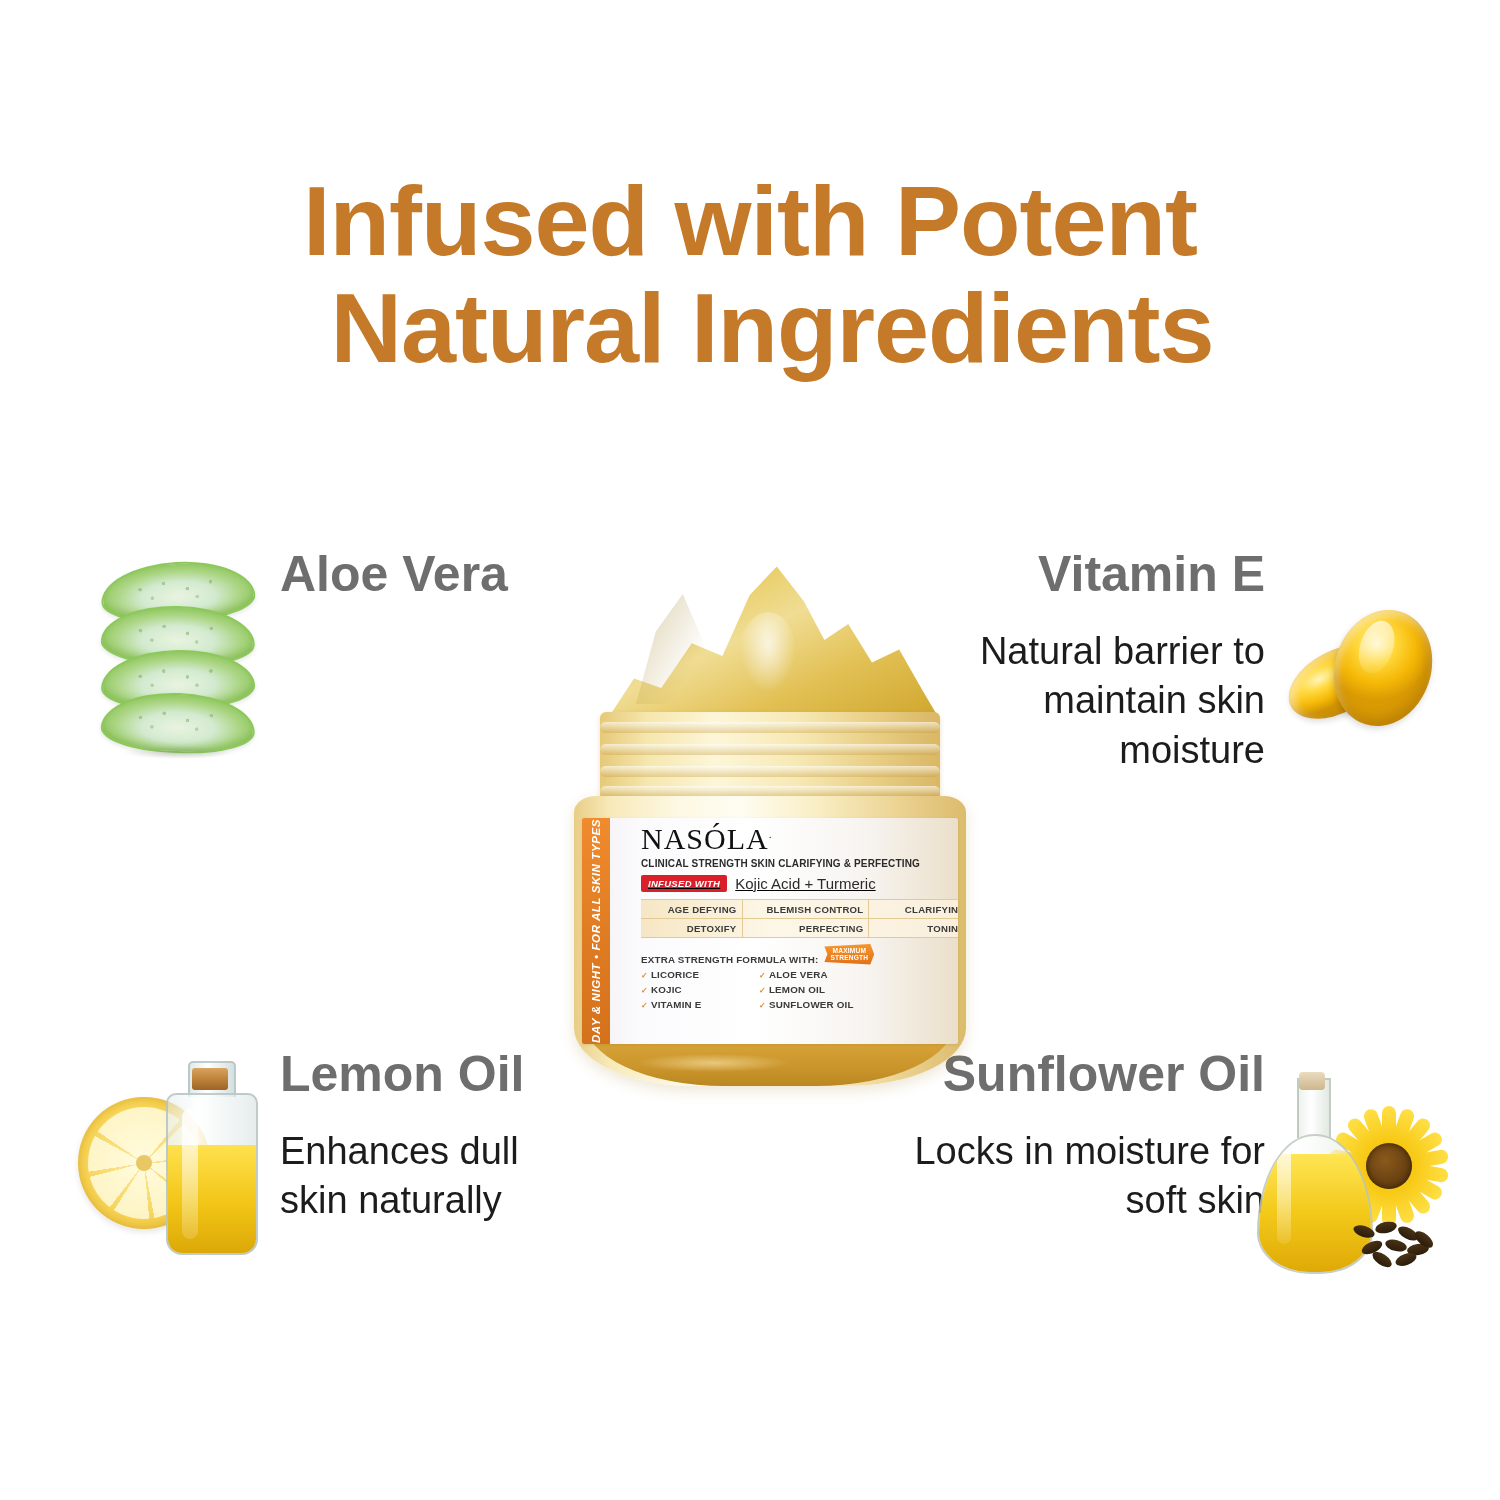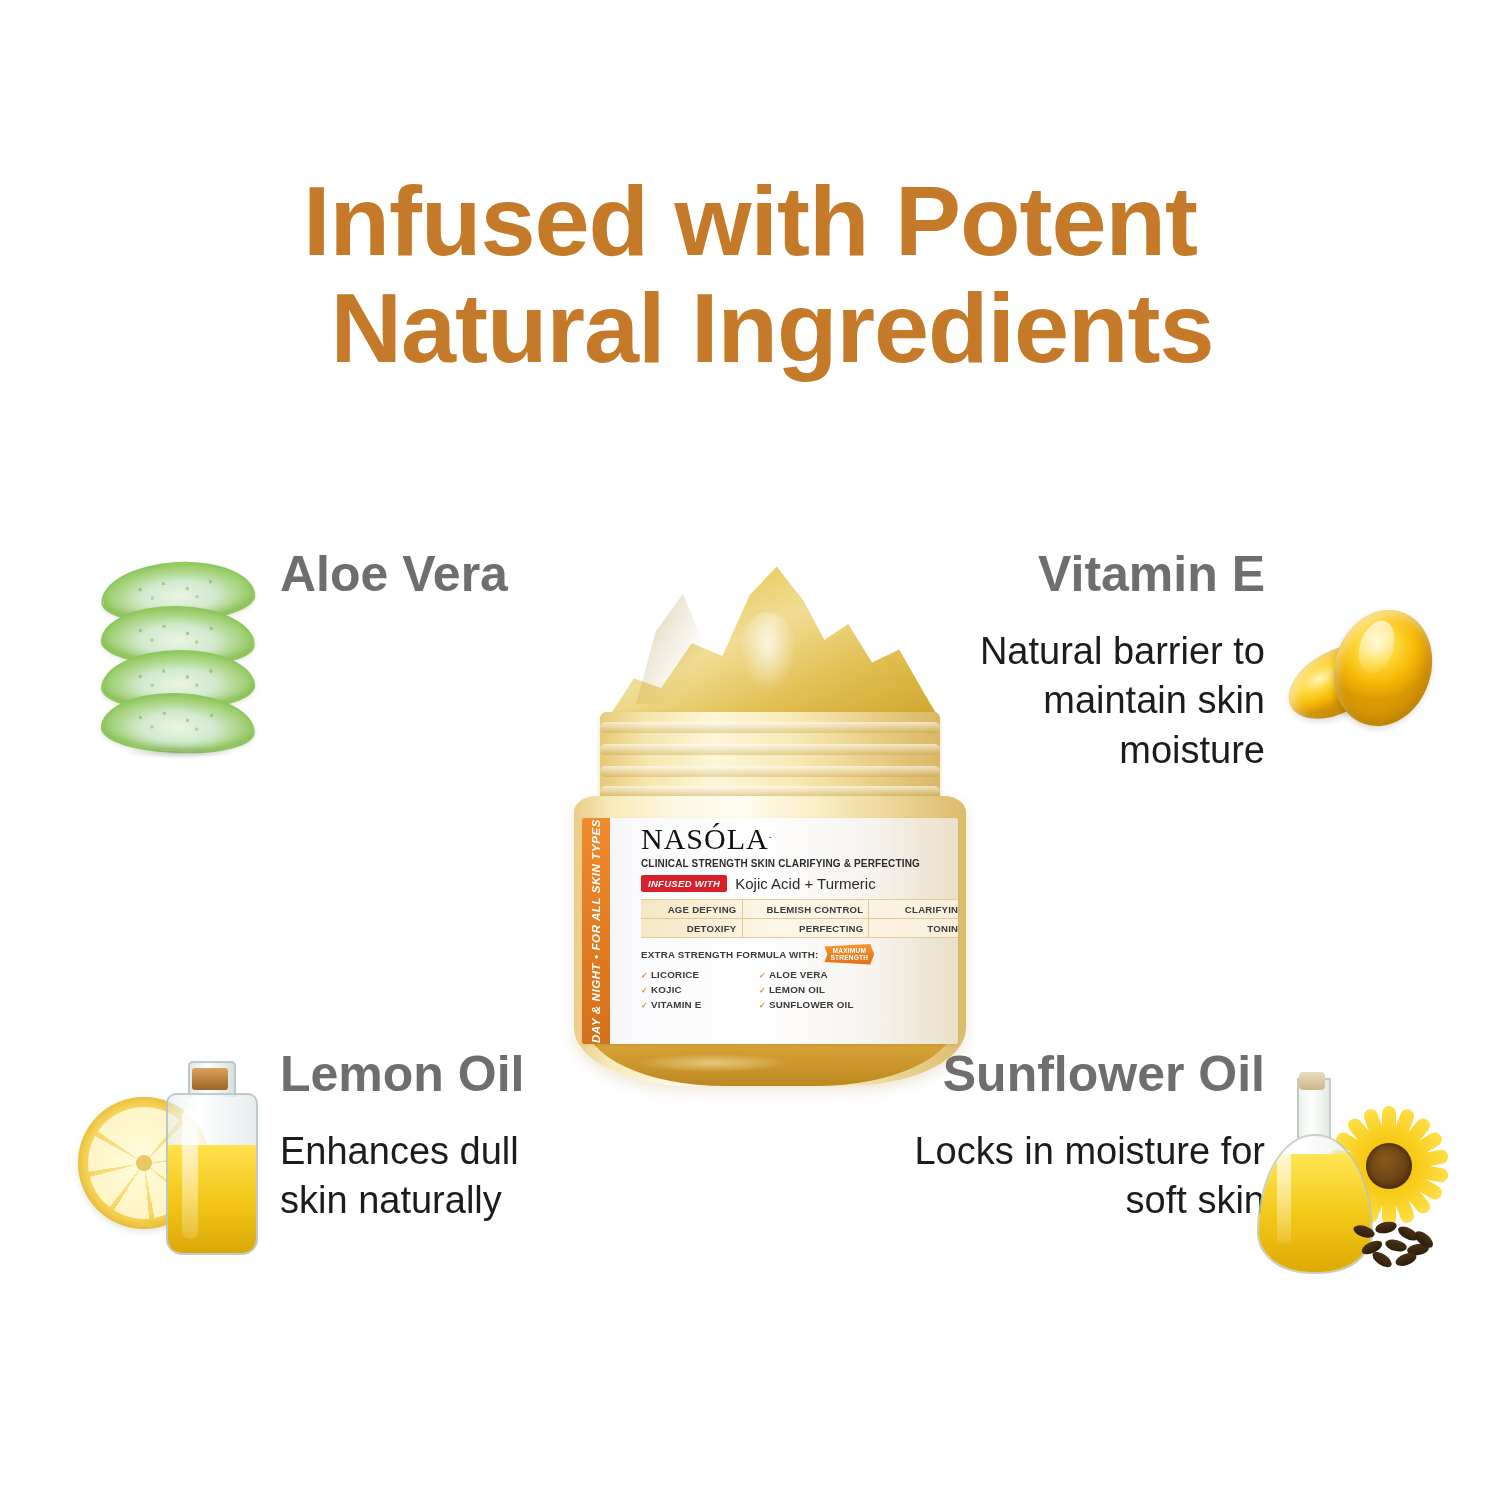--- a/index.html
+++ b/index.html
@@ -248,41 +248,41 @@
   }
   .brand .reg{font-size:11px;vertical-align:super;}
   .prod{
     color:#d8862c;font-size:16.5px;font-weight:700;line-height:1.08;
     letter-spacing:.3px;margin-top:3px;
   }
   .tagline{
     color:#2b2b2b;font-size:10px;font-weight:700;letter-spacing:.15px;
     margin-top:4px;white-space:nowrap;
   }
-  .infused-row{display:flex;align-items:center;gap:8px;margin-top:6px;}
+  .infused-row{display:flex;align-items:center;gap:8px;margin-top:6px;text-decoration:underline;}
   .infused-badge{
     background:#d81f2a;color:#fff;font-size:9.5px;font-weight:700;
     padding:3px 7px;border-radius:2px;letter-spacing:.3px;font-style:italic;
   }
   .infused-txt{color:#2b2b2b;font-size:15px;font-weight:400;}
   .grid{
     margin-top:7px;width:330px;
     background:linear-gradient(90deg,#f6e6c4,#fdf7e8 40%,#f9eedb);
     border-top:1px solid #e3c993;border-bottom:1px solid #e3c993;
     display:grid;grid-template-columns:1fr 1.25fr 1fr;
   }
   .grid .cell{
     font-size:9.6px;font-weight:700;color:#3a3a3a;letter-spacing:.25px;
     padding:3.5px 5px;border-right:1px solid #e3c993;text-align:right;
   }
   .grid .cell:nth-child(3n){border-right:none;}
   .grid .cell.r2{border-top:1px solid #e3c993;}
   .formula{
     margin-top:6px;font-size:9.8px;font-weight:700;color:#3a3a3a;
-    letter-spacing:.2px;display:flex;align-items:center;gap:6px;
+    letter-spacing:.2px;display:flex;align-items:flex-end;gap:6px;
   }
   .max-badge{
     background:linear-gradient(180deg,#f6962c,#e2701a);color:#fff;font-size:6.6px;
     font-weight:700;line-height:1.1;padding:3px 6px;text-align:center;
     clip-path:polygon(0 12%,92% 0,100% 50%,92% 100%,0 88%,6% 50%);
     letter-spacing:.2px;
   }
   .ing-cols{display:flex;margin-top:2px;}
   .ing-col{font-size:9.8px;font-weight:700;color:#3a3a3a;letter-spacing:.2px;line-height:1.55;}
   .ing-col.a{width:112px;}

